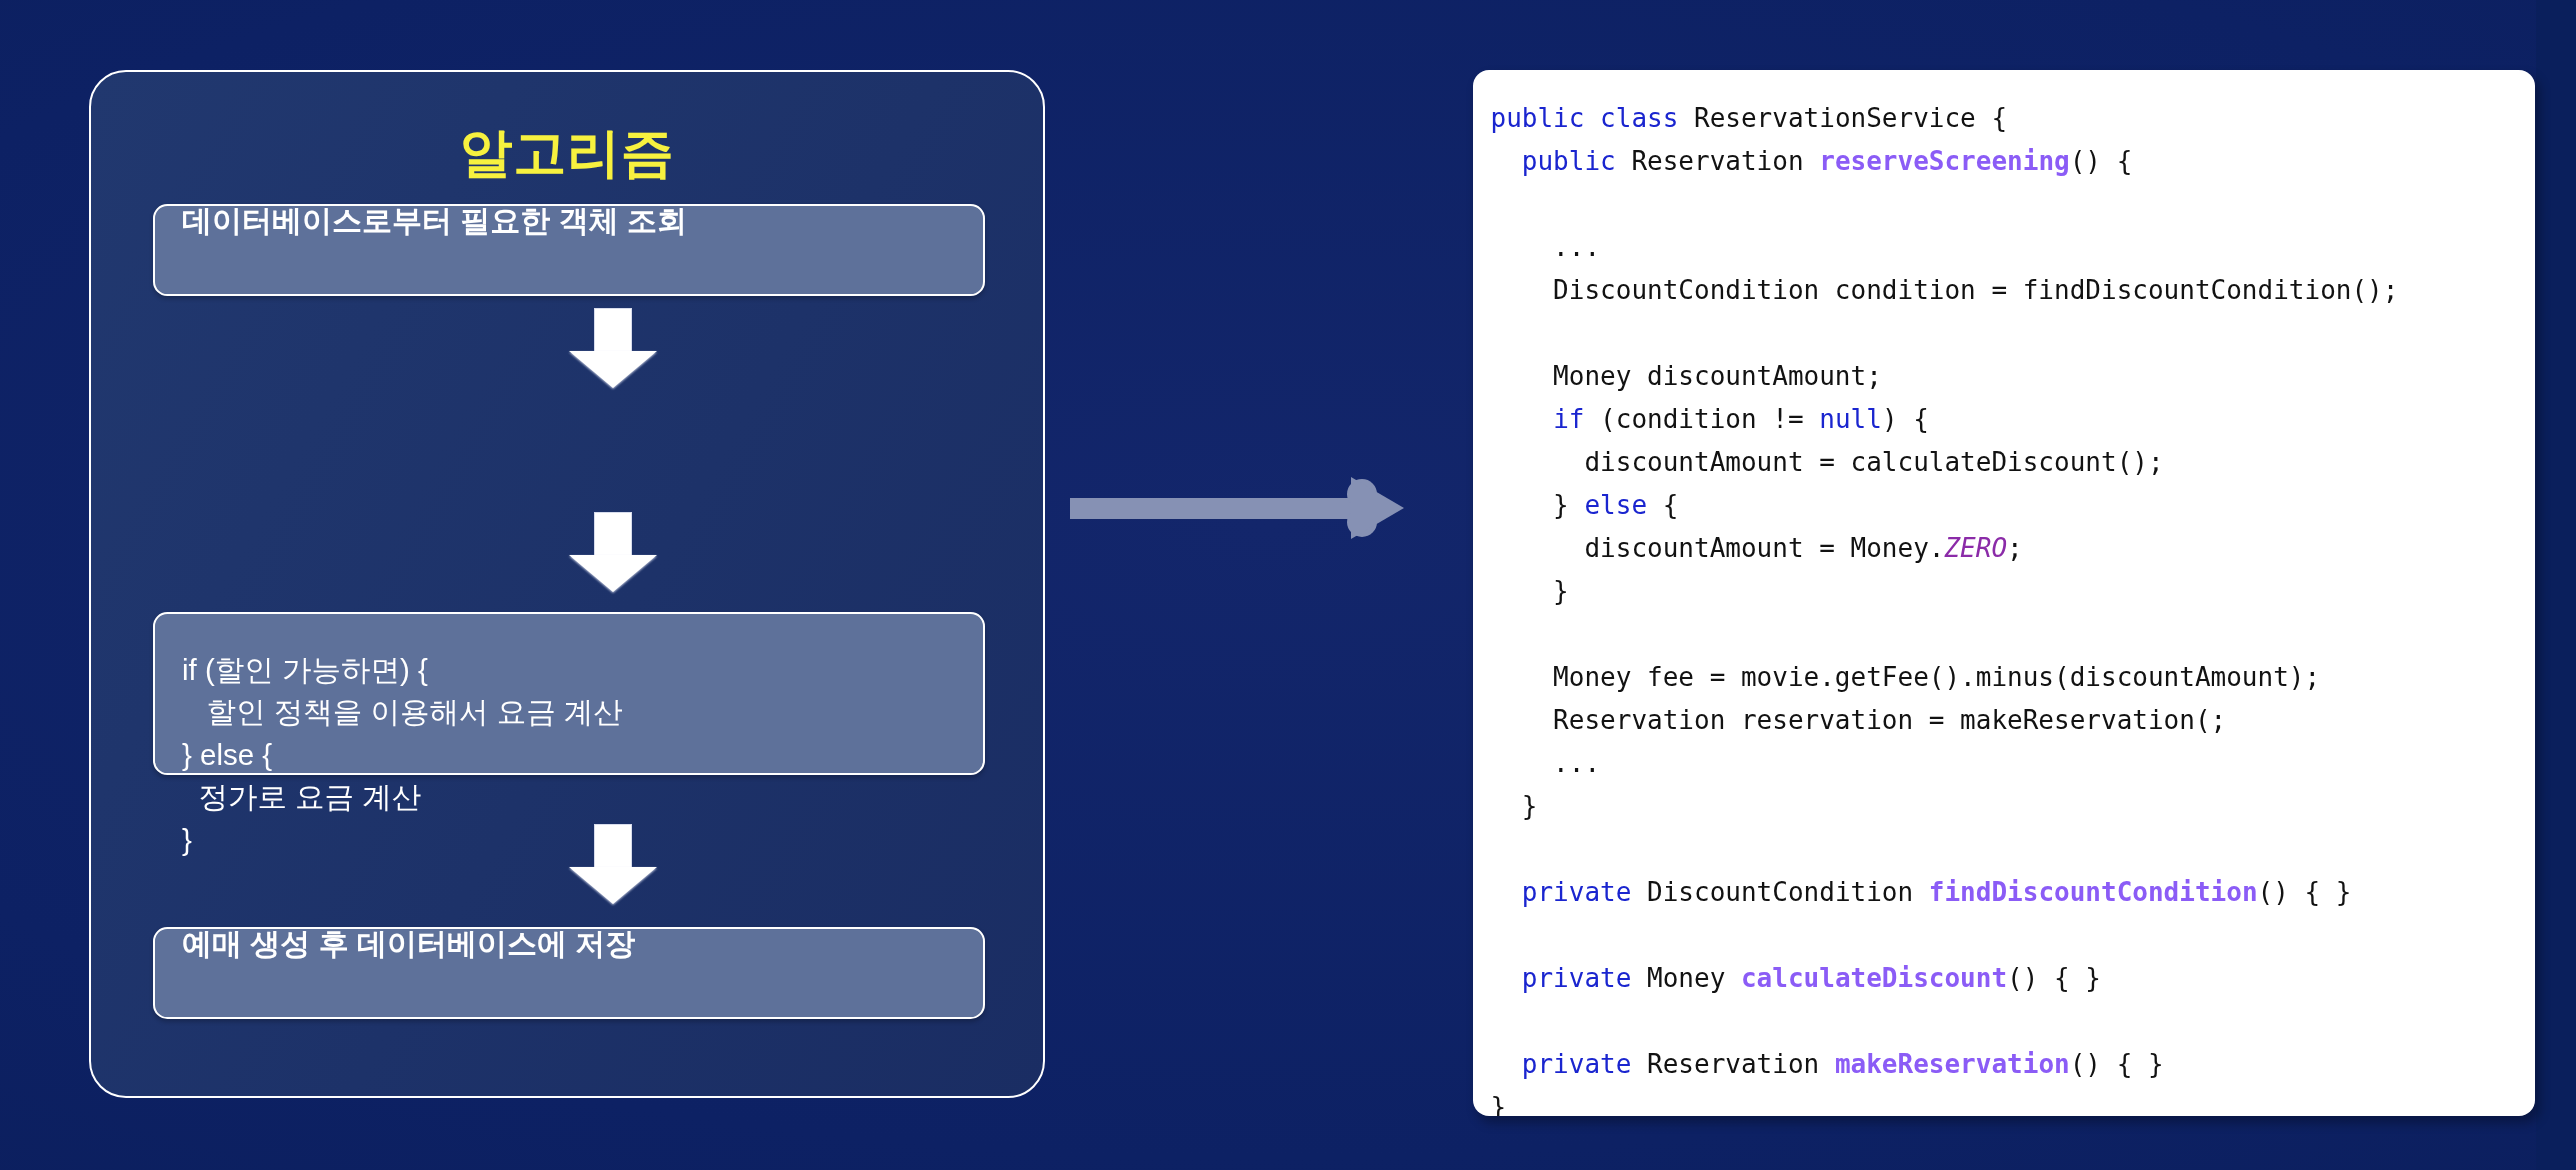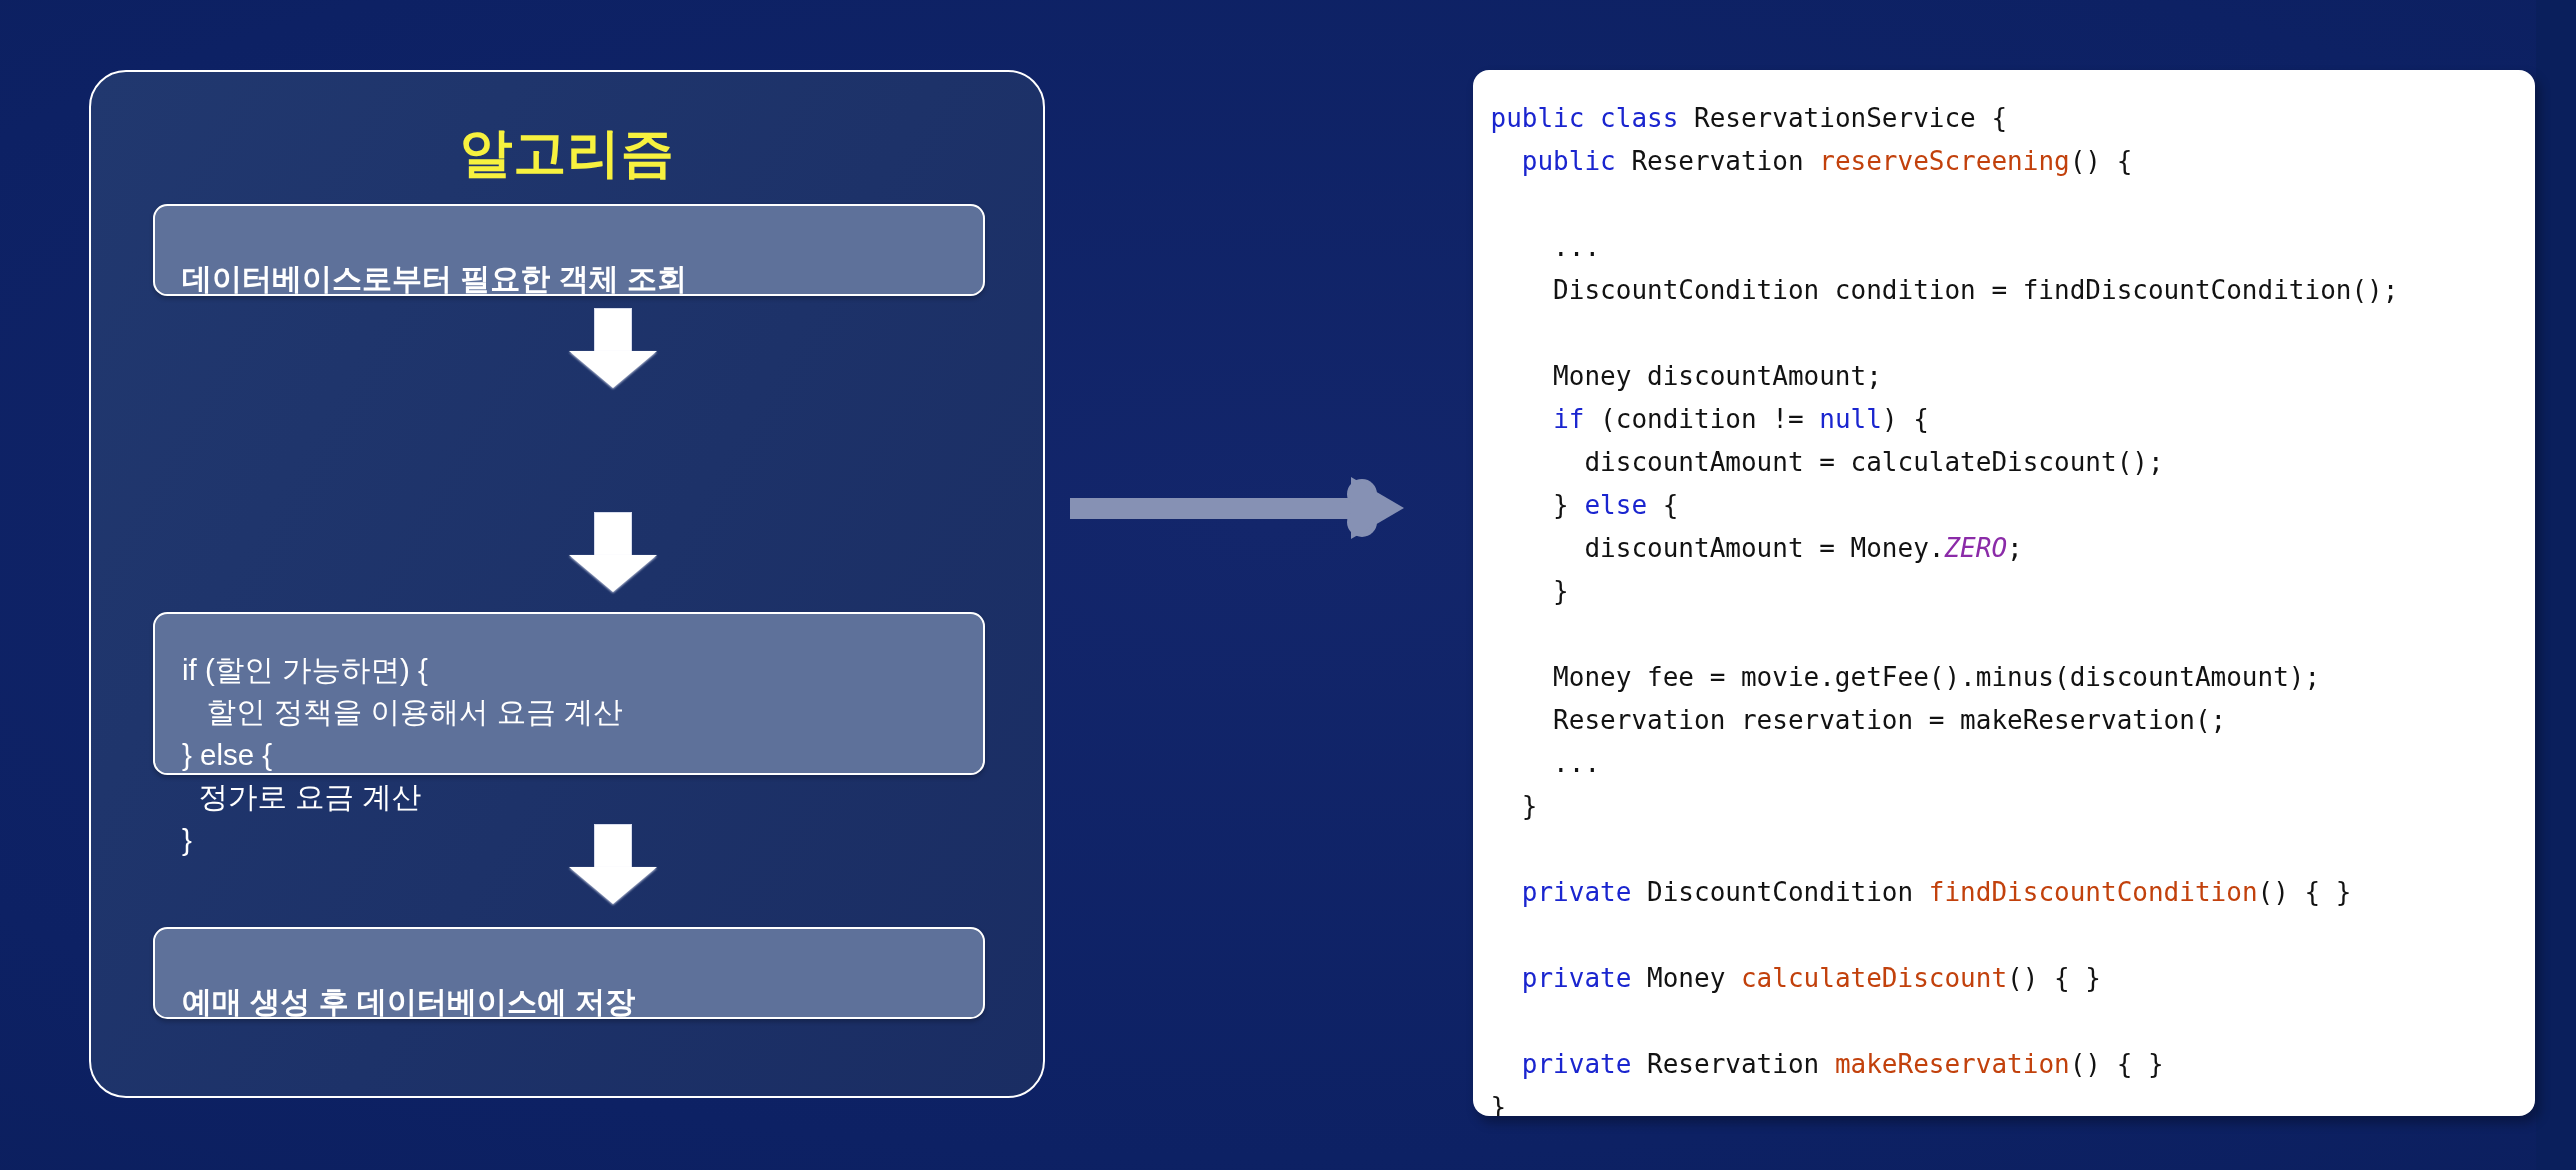--- a/index.html
+++ b/index.html
@@ -51,21 +51,21 @@
   .flow-box {
     position: absolute;
     left: 62px;
     width: 832px;
     box-sizing: border-box;
     background: #5e719a;
     border: 2.4px solid #ffffff;
     border-radius: 14.3px;
     color: #ffffff;
     display: flex;
-    align-items: flex-end;
+    align-items: flex-start;
     box-shadow: 0 2.4px 4px rgba(0,0,0,0.22);
   }
   .flow-box .flow-text {
     padding-left: 27px;
     font-size: 30px;
     font-weight: bold;
     line-height: 1.0;
     white-space: pre;
   }
   .flow-box.multiline {
@@ -173,21 +173,21 @@
     left: 17.5px;
     top: 27px;
     font-family: "DejaVu Sans Mono", "Liberation Mono", monospace;
     font-size: 26px;
     line-height: 43px;
     color: #121212;
     white-space: pre;
   }
   .code-line { height: 43px; }
   .kw   { color: #1a25cf; }
-  .meth { color: #c2410c; }
+  .meth { color: #8b5cf6; font-weight: bold; }
   .stat { color: #8b2ba8; font-style: italic; margin-top: 13px; }
 </style>
 </head>
 <body>
 
 <div id="stage">
 
   <div id="algo-panel">
     <div id="algo-title">알고리즘</div>
 

